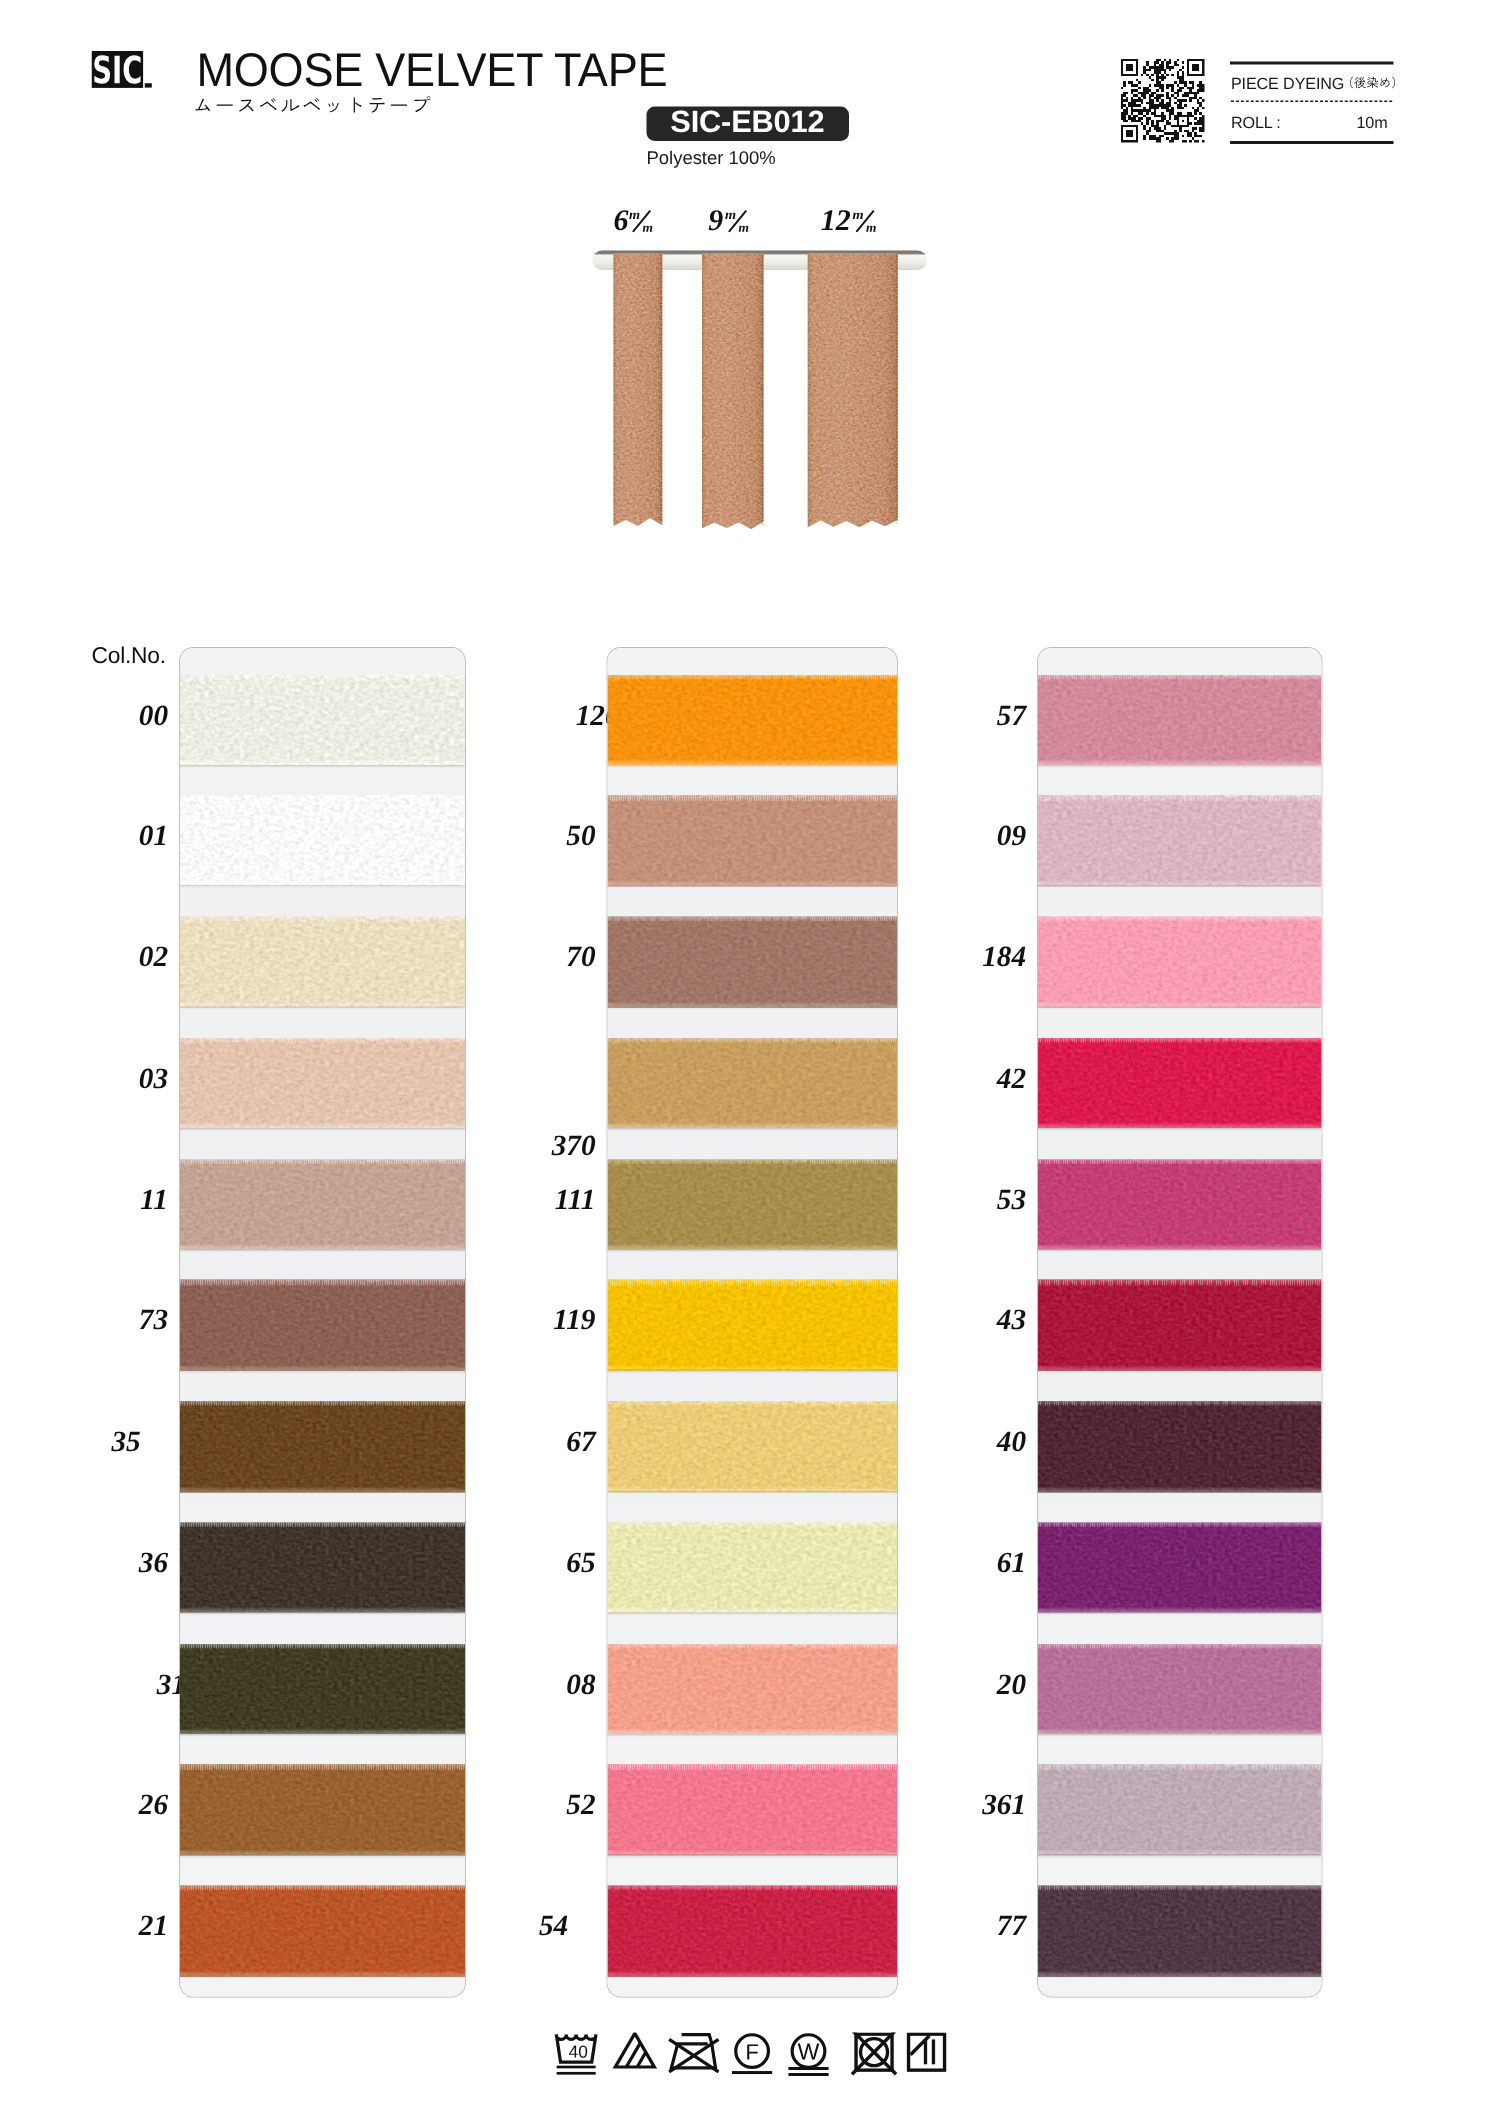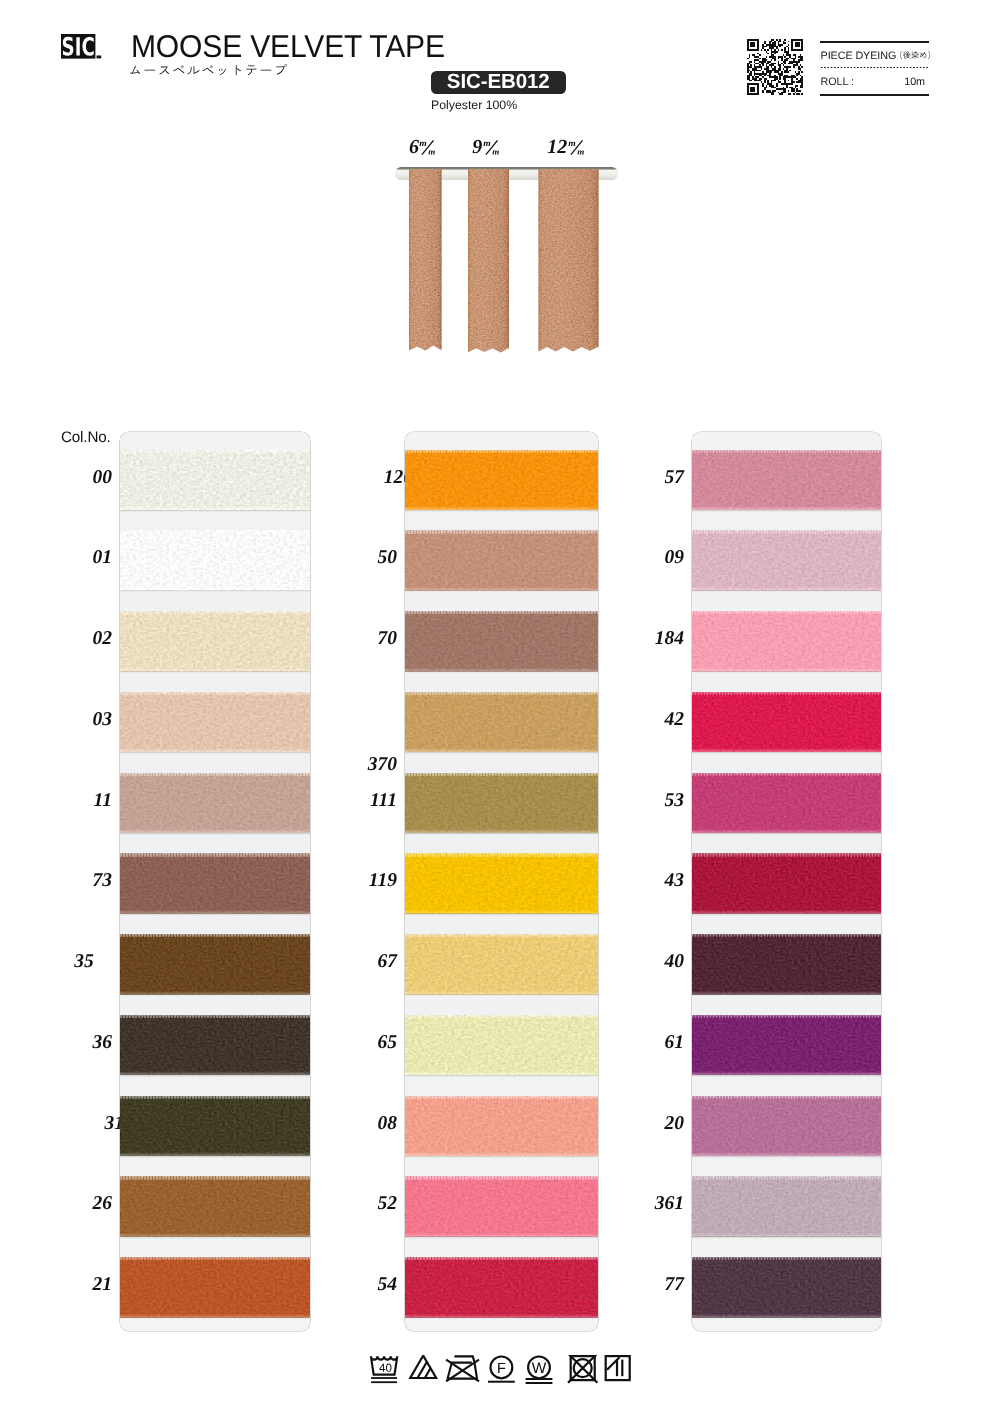--- a/index.html
+++ b/index.html
@@ -552,21 +552,21 @@
       <div class="sno" style="top: 466.6px; left: 357px; width: 56px;">120</div>
       <div class="sno" style="top: 547.3px; left: 341px; width: 56px;">50</div>
       <div class="sno" style="top: 628px; left: 341px; width: 56px;">70</div>
       <div class="sno" style="top: 708.8px; left: 341px; width: 56px; margin-top: 45px;">370</div>
       <div class="sno" style="top: 789.5px; left: 341px; width: 56px;">111</div>
       <div class="sno" style="top: 870.3px; left: 341px; width: 56px;">119</div>
       <div class="sno" style="top: 951px; left: 341px; width: 56px;">67</div>
       <div class="sno" style="top: 1031.8px; left: 341px; width: 56px;">65</div>
       <div class="sno" style="top: 1112.5px; left: 341px; width: 56px;">08</div>
       <div class="sno" style="top: 1193.3px; left: 341px; width: 56px;">52</div>
-      <div class="sno" style="top: 1274px; left: 341px; width: 56px;">54</div>
+      <div class="sno" style="top: 1274px; left: 341px; width: 56px; text-align: center;">54</div>
       <div class="col" style="left: 405px; width: 193px; height: 899px;">
         <div class="card">
           <div class="swatch" style="top: 17.5px; height: 60.5px; background: rgb(245, 146, 14);">
             <span class="tex"></span>
             <span class="tex2"></span>
           </div>
           <div class="edge" style="top: 77.6px;"></div>
           <div class="swatch" style="top: 98.3px; height: 60.5px; background: rgb(194, 143, 120);">
             <span class="tex"></span>
             <span class="tex2"></span>

